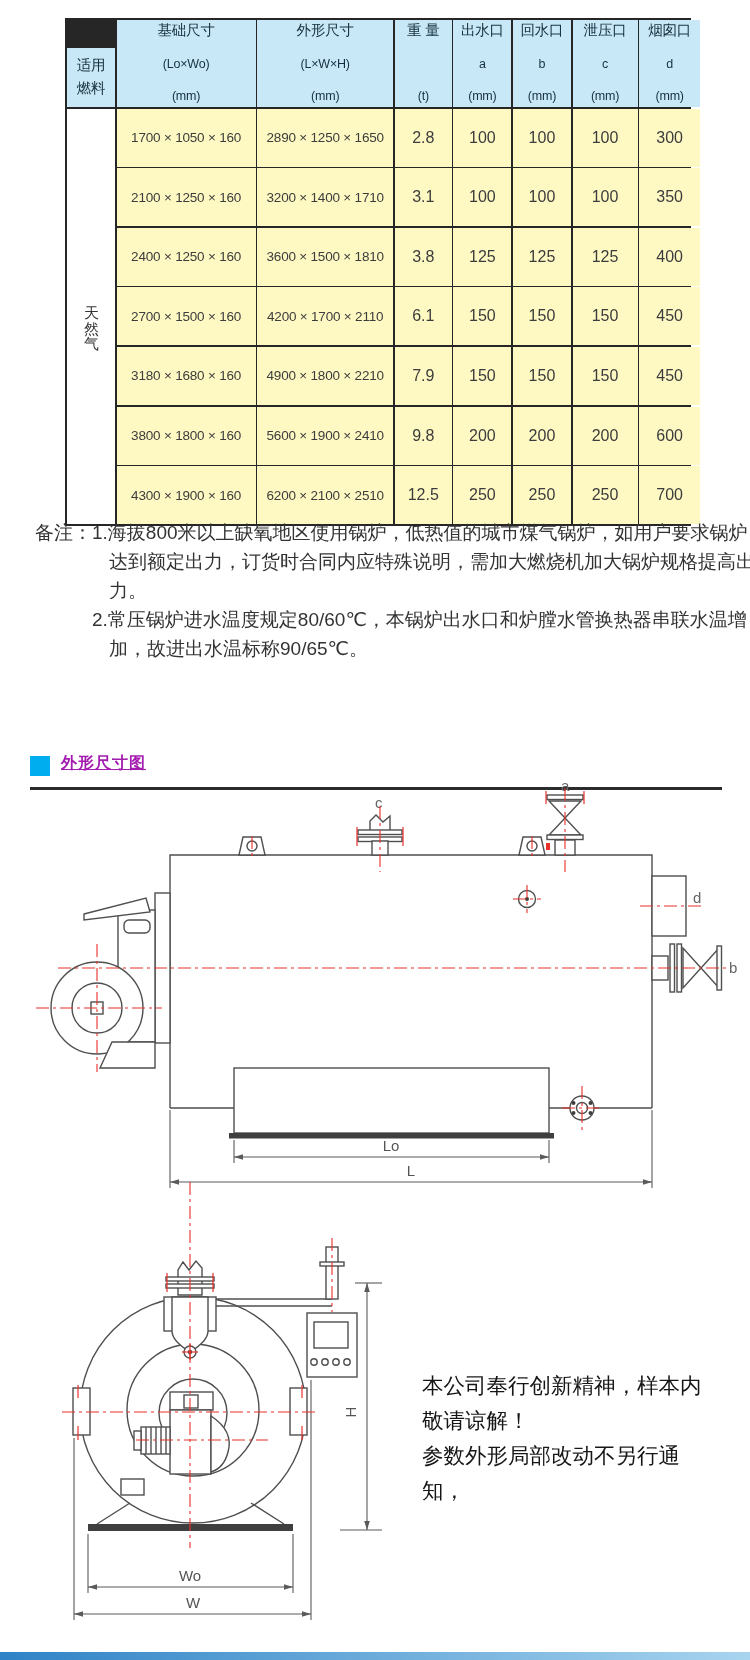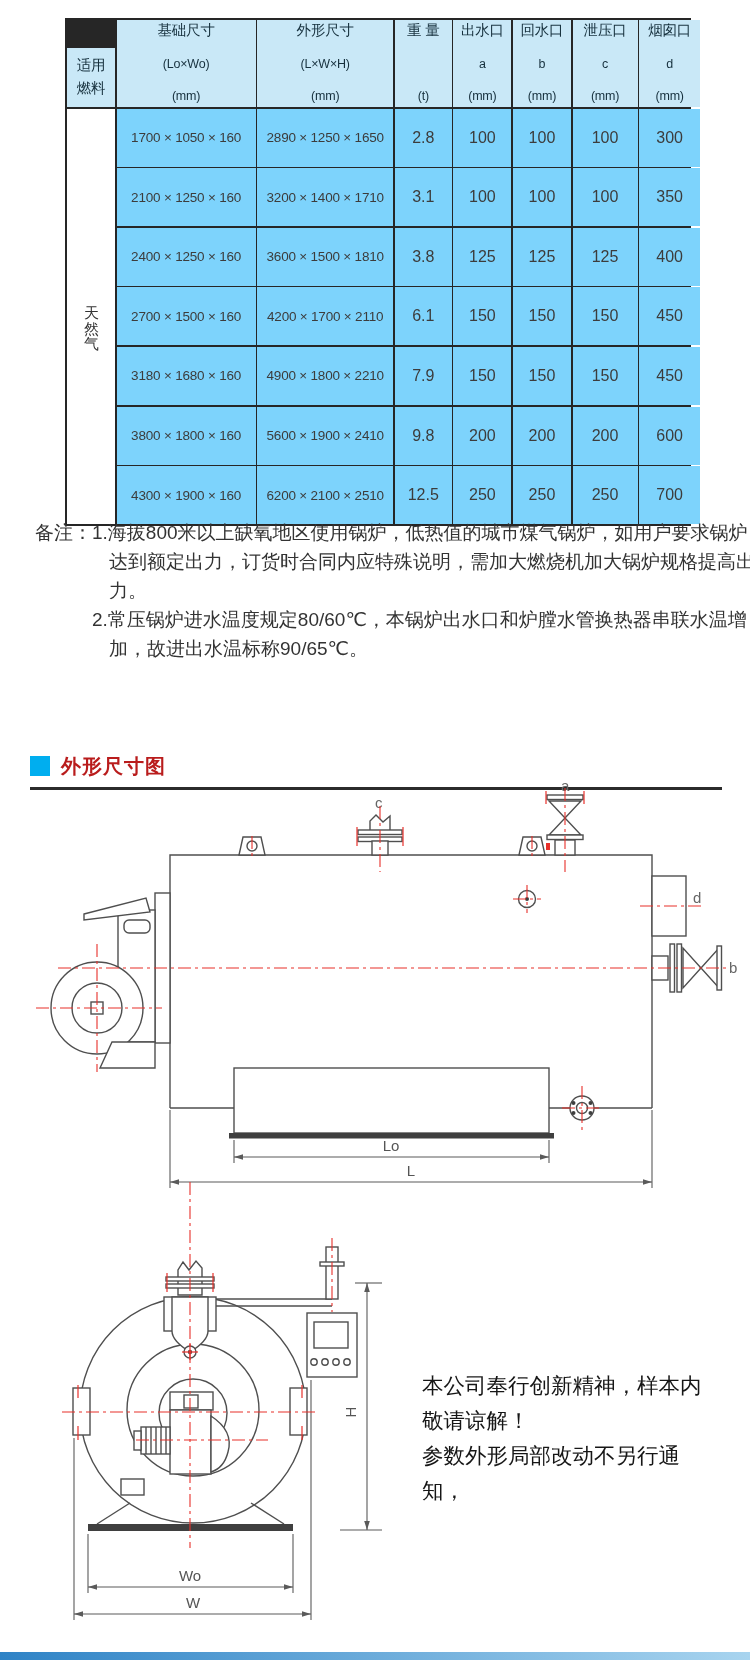--- a/index.html
+++ b/index.html
@@ -5,21 +5,21 @@
   html,body{margin:0;padding:0;}
   body{width:750px;height:1660px;position:relative;background:#fff;overflow:hidden;
        font-family:"Liberation Sans","DejaVu Sans",sans-serif;color:#222;}
   .abs{position:absolute;}
 
   
   .spec-table{left:65px;top:18px;width:622px;display:grid;
     grid-template-columns:48px 139px 136px 57px 58px 58px 65px 61px;
     grid-template-rows:87px repeat(7,58px);
     border:2.4px solid #262626;background:#262626;gap:1.6px;}
-  .cell{background:#7dd3fc;display:flex;align-items:center;justify-content:center;
+  .cell{background:#fef9c3;display:flex;align-items:center;justify-content:center;
         font-size:13.5px;color:#3c3c3c;letter-spacing:-0.2px;}
   .hcell{background:#c9e8f7;color:#16303d;display:flex;flex-direction:column;
          justify-content:space-between;align-items:center;padding:3px 0;}
   .hcell .l1{font-size:14.5px;line-height:1.1;}
   .hcell .l2,.hcell .l3{font-size:12.5px;line-height:1.1;min-height:1.1em;}
   .hc0{justify-content:center;gap:7px;margin-top:28px;}
   .fuel-cell{grid-column:1;grid-row:2/9;background:#fff;display:flex;
              align-items:center;justify-content:center;}
   .fuel-cell span{writing-mode:vertical-lr;text-orientation:upright;
                   font-size:15px;letter-spacing:15px;color:#333;}
@@ -27,21 +27,21 @@
 
   
   .notes{left:35px;top:518px;width:692px;font-size:19px;line-height:29px;color:#333;}
   .nline{white-space:nowrap;}
   .ind0{padding-left:0;}
   .ind1{padding-left:57px;}
   .ind2{padding-left:74px;}
 
   
   .sec-square{left:30px;top:756px;width:20px;height:20px;background:#00AEEF;}
-  .sec-title{left:61px;top:753px;font-size:20px;font-weight:bold;color:#b91c1c;letter-spacing:1px;}
+  .sec-title{left:61px;top:753px;font-size:16px;font-weight:bold;color:#a21caf;letter-spacing:1px;text-decoration:underline;}
   .sec-rule{left:30px;top:787px;width:692px;height:2.6px;background:#2b2b2b;}
 
   
   svg{display:block;}
   .stroke{stroke:#4f4f4f;stroke-width:1.4;fill:none;}
   .wfill{stroke:#4f4f4f;stroke-width:1.4;fill:#fff;}
   .dfill{fill:#3f3f3f;stroke:none;}
   .dim{stroke:#5a5a5a;stroke-width:1.1;fill:none;}
   .dimtxt{fill:#555;font-size:15px;font-family:"Liberation Sans","DejaVu Sans",sans-serif;}
   .lbl{fill:#666;font-size:15px;font-family:"Liberation Sans","DejaVu Sans",sans-serif;}

